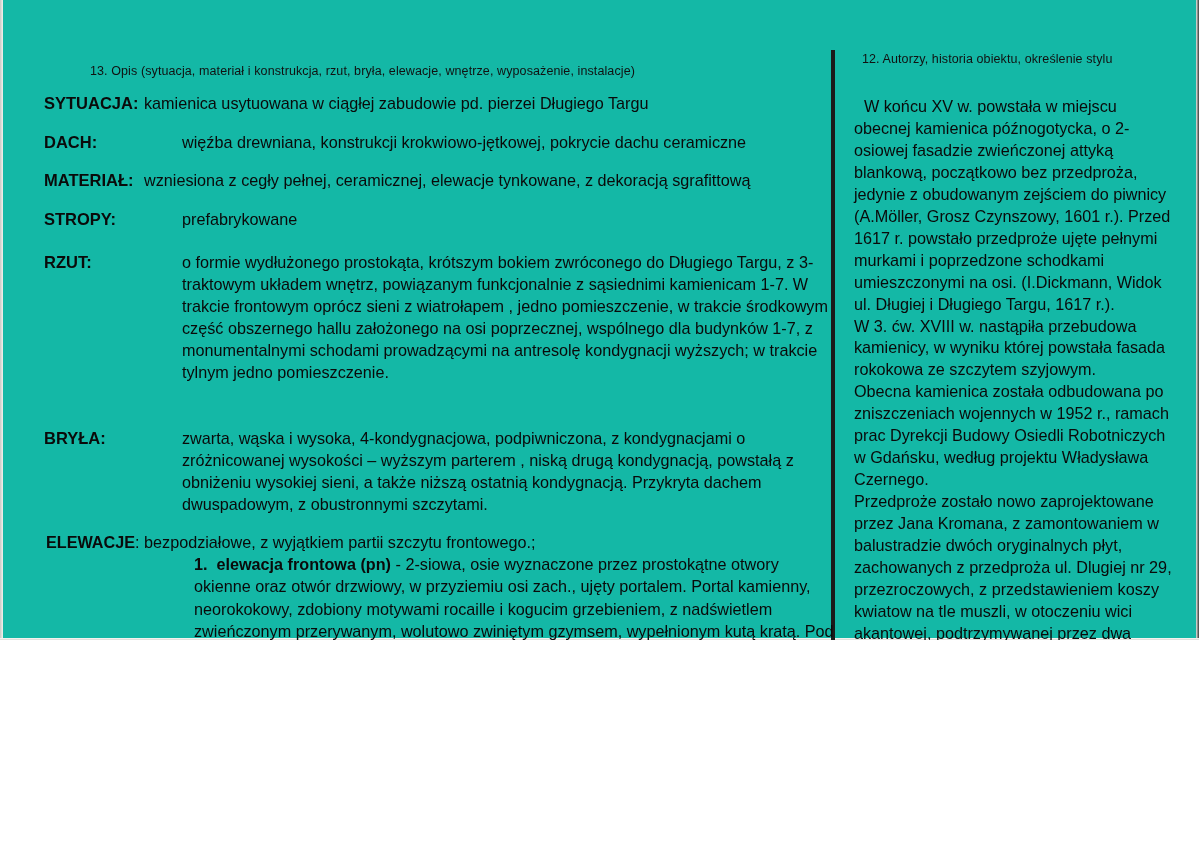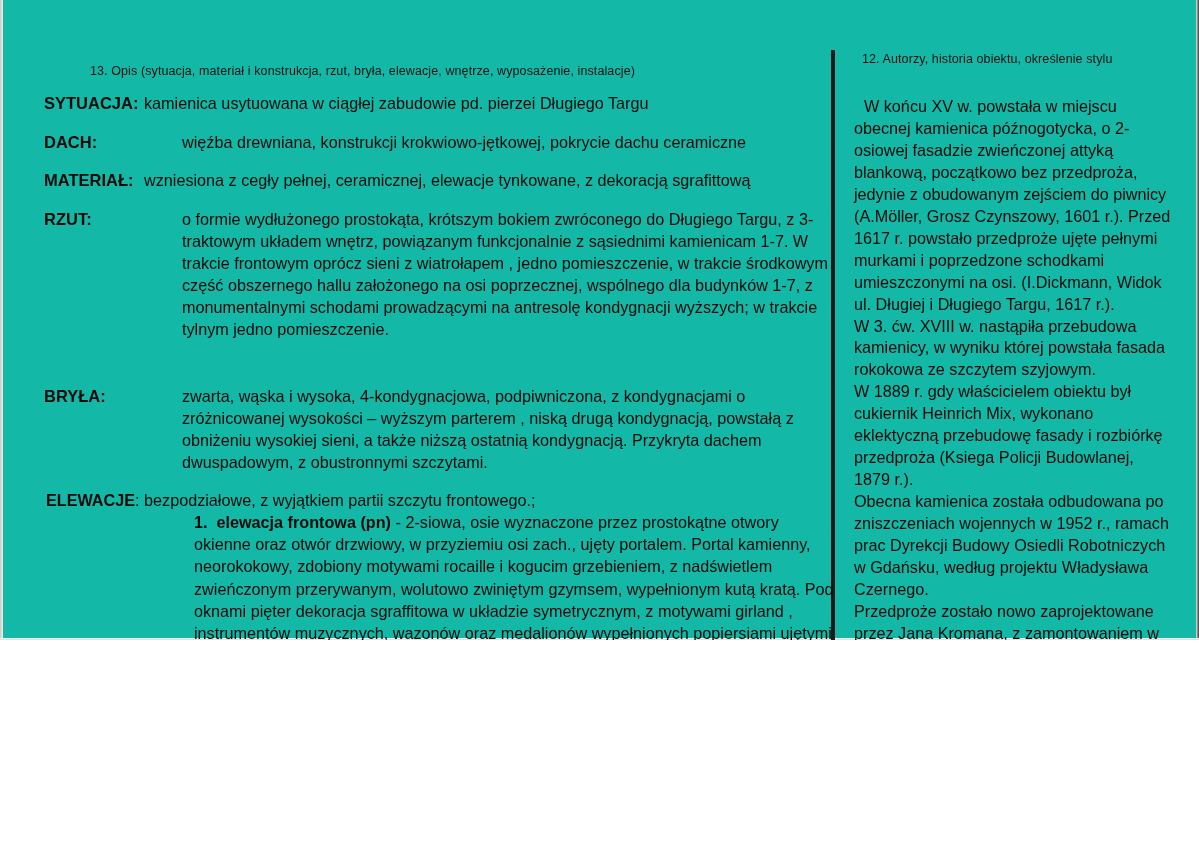--- a/index.html
+++ b/index.html
@@ -201,20 +201,24 @@
       <div class="row r-dach">
         <div class="label lbl-wide">DACH:</div>
         <div class="value">więźba drewniana, konstrukcji krokwiowo-jętkowej, pokrycie dachu ceramiczne</div>
       </div>
 
       <div class="row r-material">
         <div class="label lbl-wide">MATERIAŁ:</div>
         <div class="value">wzniesiona z cegły pełnej, ceramicznej, elewacje tynkowane, z dekoracją sgrafittową</div>
       </div>
 
+      <div class="row r-stropy">
+        <div class="label lbl-wide">STROPY:</div>
+        <div class="value">prefabrykowane</div>
+      </div>
 
       <div class="row r-rzut">
         <div class="label lbl-wide">RZUT:</div>
         <div class="value">o formie wydłużonego prostokąta, krótszym bokiem zwróconego do Długiego Targu, z 3-traktowym układem wnętrz, powiązanym funkcjonalnie z sąsiednimi kamienicam 1-7. W trakcie frontowym  oprócz sieni z wiatrołapem , jedno pomieszczenie, w trakcie środkowym część obszernego  hallu założonego na osi poprzecznej, wspólnego dla budynków 1-7, z monumentalnymi schodami prowadzącymi na antresolę kondygnacji wyższych; w trakcie tylnym jedno pomieszczenie.</div>
       </div>
 
       <div class="row r-bryla">
         <div class="label lbl-wide">BRYŁA:</div>
         <div class="value">zwarta, wąska i wysoka, 4-kondygnacjowa, podpiwniczona, z kondygnacjami o zróżnicowanej wysokości – wyższym parterem , niską drugą kondygnacją, powstałą z obniżeniu wysokiej sieni,  a także niższą ostatnią kondygnacją. Przykryta dachem  dwuspadowym, z obustronnymi szczytami.</div>
       </div>
@@ -230,19 +234,18 @@
     </div>
   </div>
 
   <div class="col-right">
 
     <div class="hdr hdr-right">12. Autorzy, historia obiektu, określenie stylu</div>
 
     <div class="body-right serif">
       <p class="first">W  końcu XV w. powstała w miejscu obecnej kamienica późnogotycka,  o 2-osiowej fasadzie zwieńczonej attyką blankową, początkowo bez przedproża, jedynie z obudowanym zejściem do piwnicy (A.Möller, Grosz Czynszowy, 1601 r.). Przed 1617 r. powstało przedproże ujęte pełnymi murkami i poprzedzone schodkami umieszczonymi na osi. (I.Dickmann, Widok ul. Długiej i Długiego Targu, 1617 r.).</p>
       <p>W 3. ćw. XVIII w. nastąpiła przebudowa kamienicy, w wyniku której powstała fasada rokokowa ze szczytem szyjowym.</p>
-      <p>W 1889 r. gdy właścicielem obiektu był cukiernik Heinrich Mix, wykonano eklektyczną przebudowę fasady i rozbiórkę przedproża (Ksiega Policji Budowlanej, 1879 r.).</p>
       <p>Obecna kamienica została odbudowana po zniszczeniach wojennych w 1952 r., ramach prac  Dyrekcji Budowy Osiedli Robotniczych w Gdańsku, według projektu Władysława Czernego.</p>
       <p>Przedproże zostało nowo zaprojektowane przez Jana Kromana, z  zamontowaniem w balustradzie dwóch oryginalnych płyt, zachowanych z przedproża ul. Dlugiej nr 29, przezroczowych, z przedstawieniem koszy kwiatow na tle muszli, w otoczeniu wici akantowej, podtrzymywanej przez dwa putta. Z tego samego czasu zachowane granitowe kule oraz słupki miedzy płytami z płaskorzeźbionymi wyobrażeniami orła z tarczą, czapli i orła z mieczem  Rzygacz wykonał Adam Smolana.</p>
     </div>
   </div>
 
 </div>
 
 </body></html>

